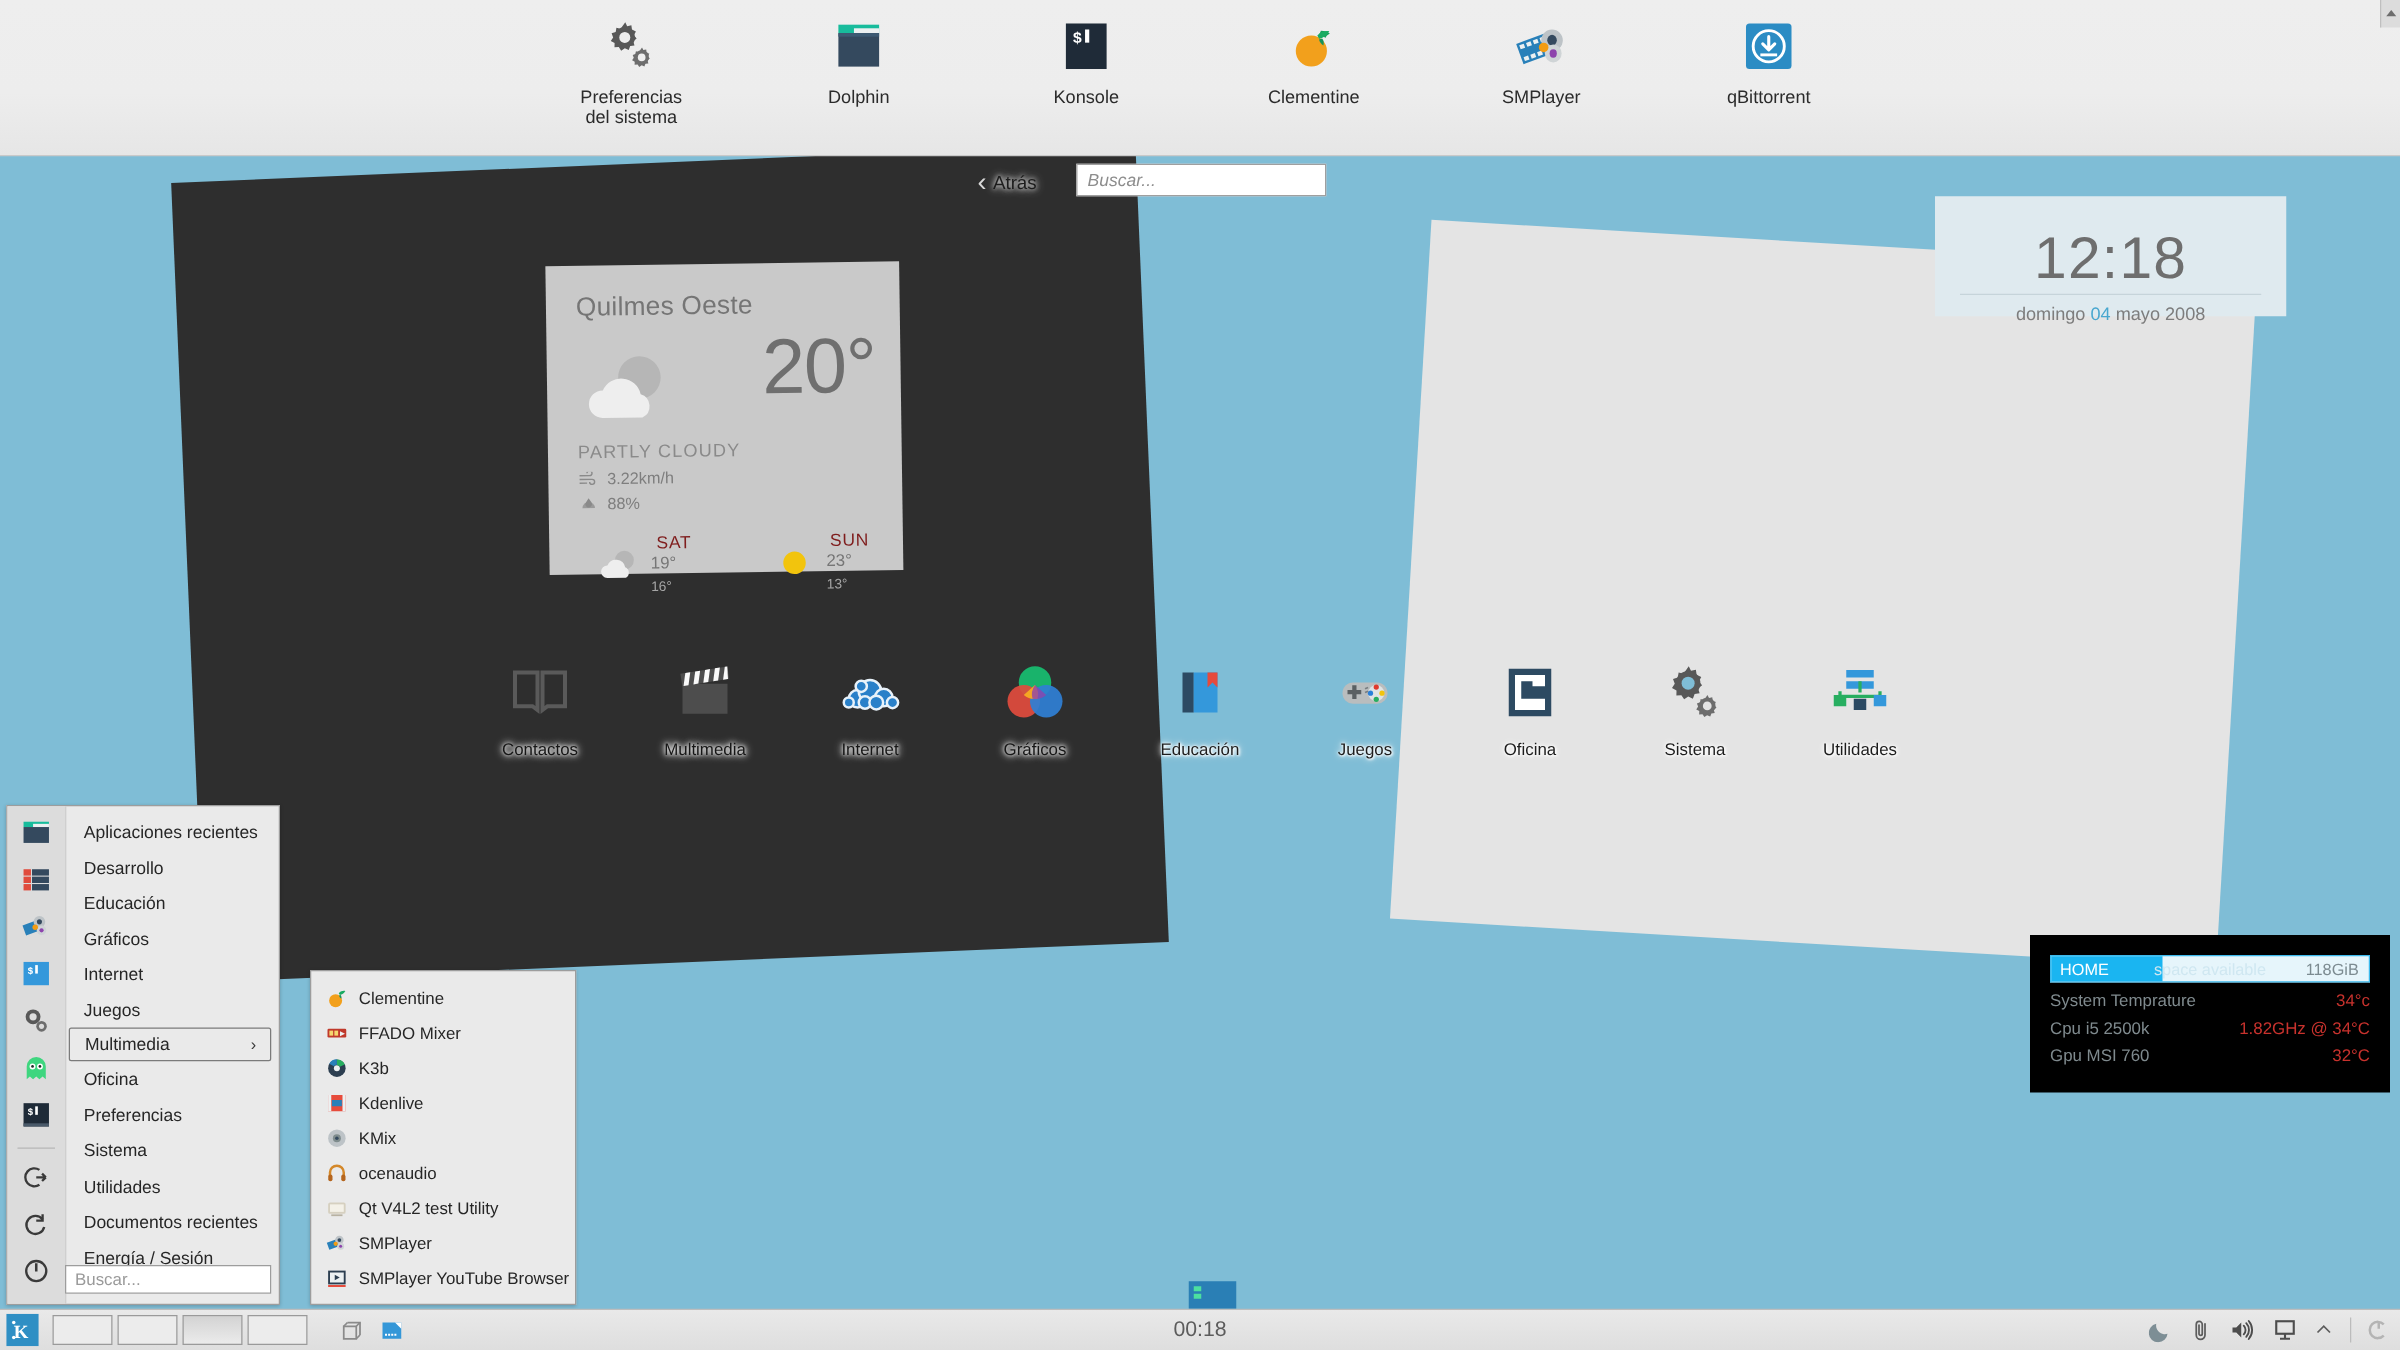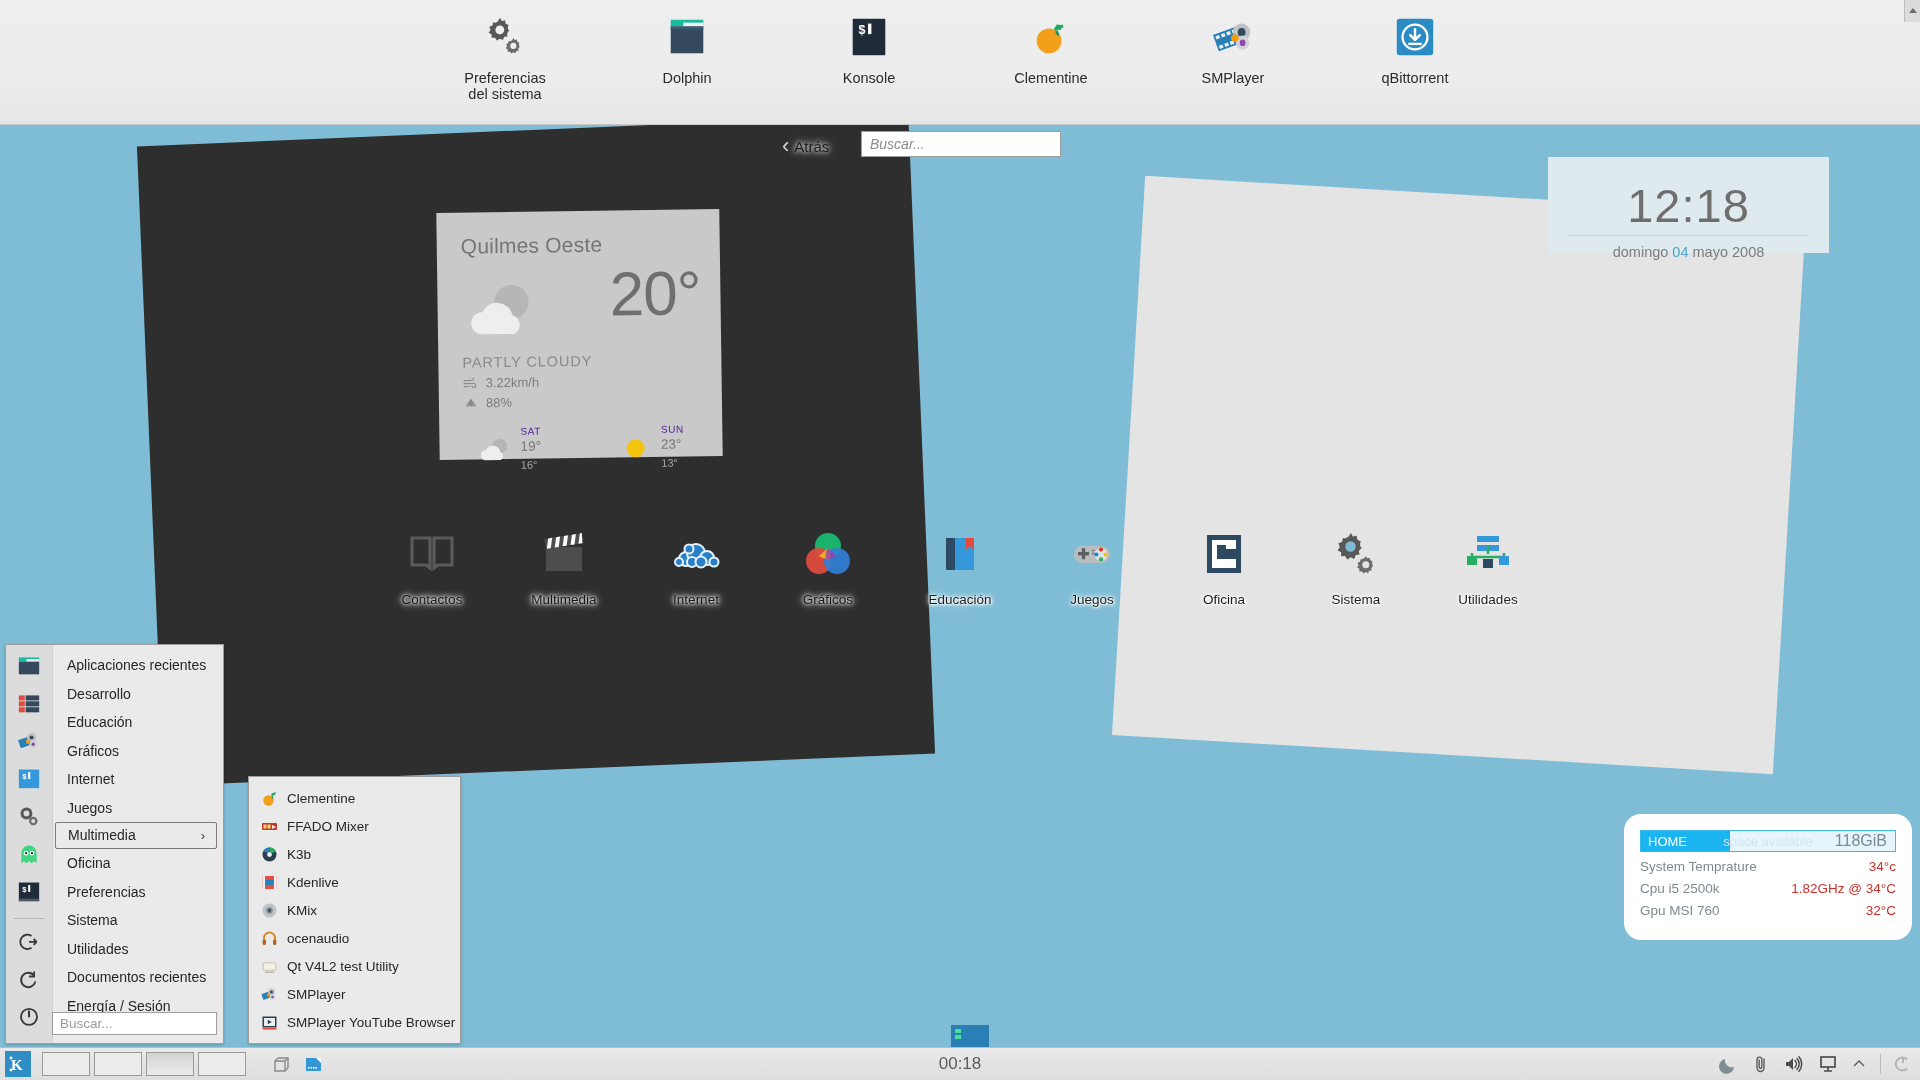--- a/index.html
+++ b/index.html
@@ -81,21 +81,21 @@
   #weather-temp{
     position:absolute; right:-4px; top:-6px;
     font-size:62px; color:#6f6f6f; font-weight:300; letter-spacing:-1px;
   }
   #weather-cond{ font-size:14.5px; color:#8a8a8a; letter-spacing:.9px; margin-top:-4px; }
   .wrow{ display:flex; align-items:center; gap:7px; margin-top:5px; font-size:13px; color:#7e7e7e; }
   .wrow svg{ flex:none; }
   #forecast{ display:flex; gap:62px; margin-top:16px; padding-left:16px; }
   .fc{ display:flex; align-items:center; gap:9px; }
   .fc .fcico{ width:32px; height:26px; flex:none; }
-  .fc .fcday{ font-size:10px; color:#4c1d95; letter-spacing:.6px; }
+  .fc .fcday{ font-size:14px; color:#7f1d1d; letter-spacing:.6px;text-align:center; }
   .fc .fchi{ font-size:13.5px; color:#767676; }
   .fc .fclo{ font-size:11px; color:#a5a5a5; }
 
   
   .cat{
     position:absolute; width:112px; z-index:12;
     display:flex; flex-direction:column; align-items:center; cursor:pointer;
   }
   .cat .cico{ width:52px; height:52px; margin-bottom:12px; }
   .cat .clbl{
@@ -115,34 +115,34 @@
   #clock-time{
     text-align:center; font-size:47px; font-weight:300;
     color:#6e6e6e; line-height:54px; letter-spacing:1px;
   }
   #clock-sep{ height:1px; background:#c6d4da; margin:2px 20px 0 20px; }
   #clock-date{ text-align:center; font-size:14.5px; color:#7d7d7d; margin-top:8px; }
   #clock-date .day{ color:#49a7cf; }
 
   
   #sysmon{
-    position:absolute; left:1624px; top:814px; width:288px; height:126px;
-    background:#ffffff; z-index:15; padding:16px 16px 0 16px;border-radius:17px;
+    position:absolute; left:1624px; top:748px; width:288px; height:126px;
+    background:#000000; z-index:15; padding:16px 16px 0 16px;
   }
   #disk-bar{
     position:relative; height:22px; border:1px solid #3cb9ec; background:#e6f5fb;
     display:flex; align-items:center;
   }
   #disk-fill{ position:absolute; left:0; top:0; bottom:0; width:35%; background:#1ab5f1; }
   #disk-label{ position:relative; z-index:2; font-size:13px; color:#ffffff; padding-left:7px; }
   #disk-mid{
     position:absolute; left:0; right:0; text-align:center; z-index:1;
     font-size:13px; color:#cfe7f1;
   }
-  #disk-size{ position:absolute; right:8px; z-index:2; font-size:16px; color:#7c8b91; }
+  #disk-size{ position:absolute; right:8px; z-index:2; font-size:13px; color:#7c8b91; }
   .sysrow{
     display:flex; justify-content:space-between; align-items:baseline;
     margin-top:7px; font-size:13.5px;
   }
   .sysrow .k{ color:#7f8a8e; }
   .sysrow .v{ color:#c8322d; }
 
   
   #kmenu{
     position:absolute; left:5px; top:644px; width:219px; height:400px;

